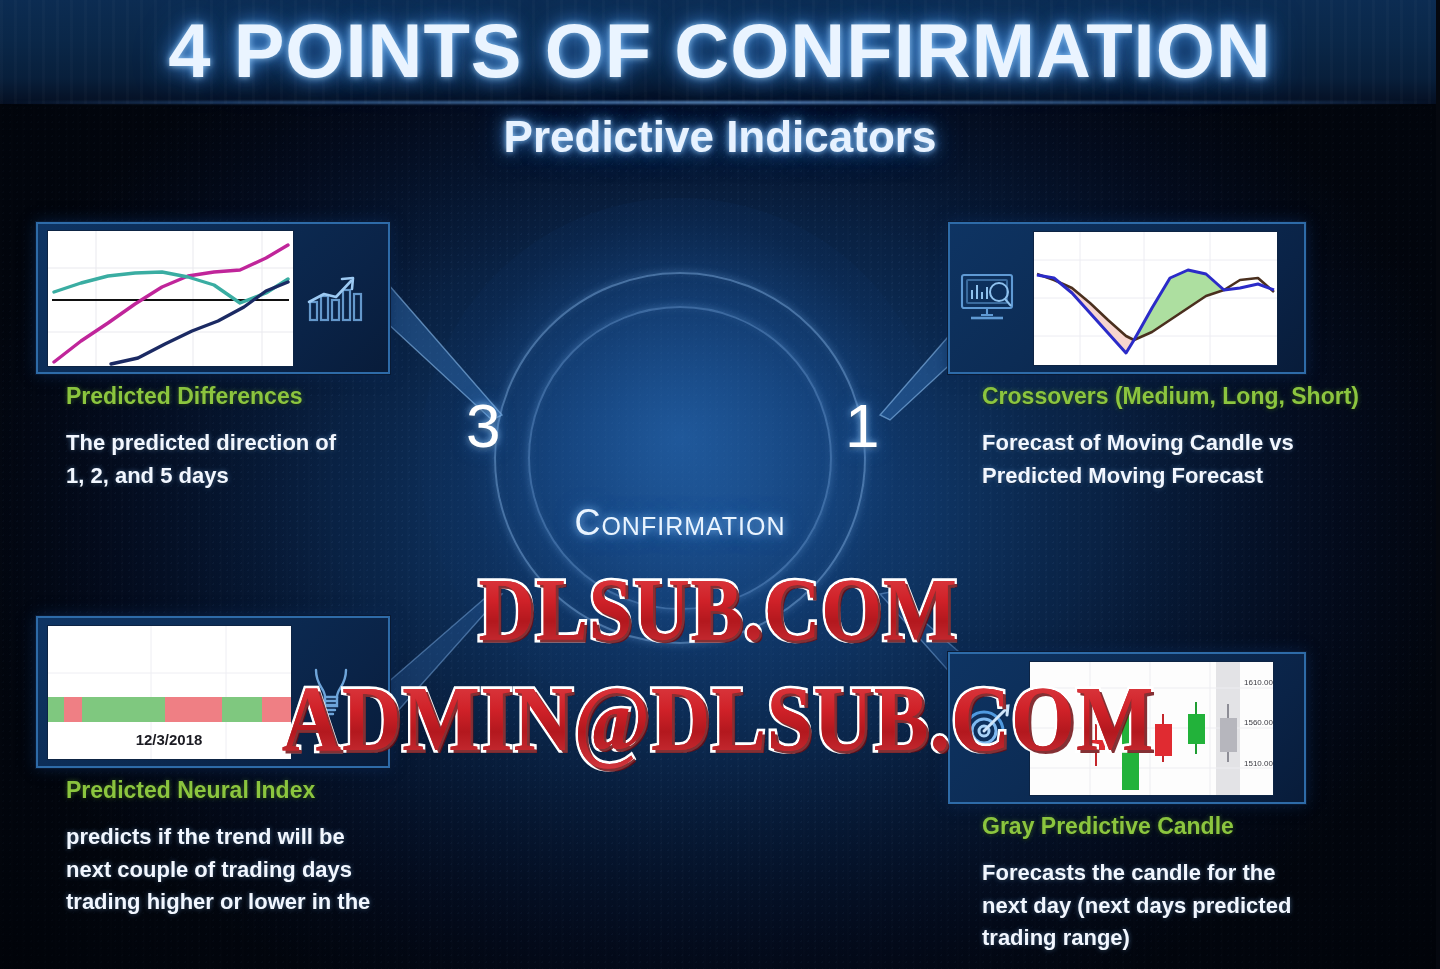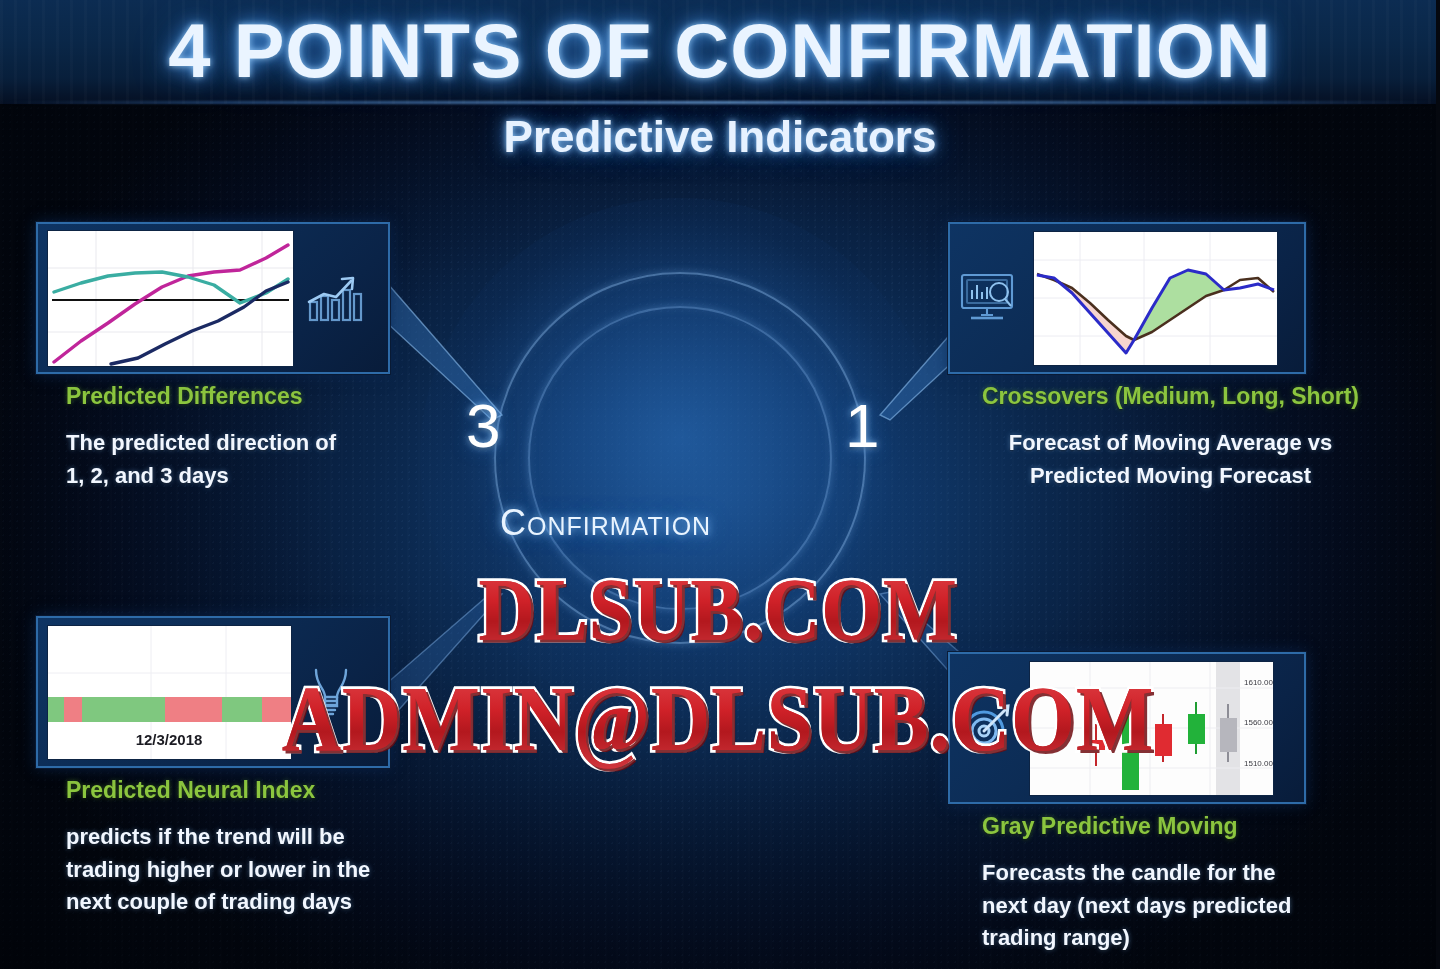--- a/index.html
+++ b/index.html
@@ -81,21 +81,21 @@
     background:radial-gradient(circle at 50% 46%, rgba(40,105,180,.60) 0%, rgba(28,82,150,.42) 34%, rgba(14,50,100,.22) 58%, rgba(5,22,50,0) 80%);
   }
   .ring{
     position:absolute;border-radius:50%;
     border:2px solid rgba(150,195,245,.40);
     box-shadow:0 0 8px rgba(130,185,245,.30), inset 0 0 10px rgba(120,180,240,.12);
   }
   .ring-outer{left:-6px;top:-6px;width:368px;height:368px;border-color:rgba(150,198,248,.42);}
   .ring-inner{left:28px;top:28px;width:300px;height:300px;border-color:rgba(140,190,245,.34);}
   .hub-label{
-    position:absolute;left:0;top:224px;width:360px;
+    position:absolute;left:0;top:224px;width:360px;text-align:center;
     color:#e9f4ff;
     font-size:36px;letter-spacing:1px;
     text-shadow:0 0 8px rgba(140,200,255,.9),0 0 20px rgba(60,140,230,.6);
     font-variant:small-caps;
     font-weight:normal;
   }
 
   
   .num{
     position:absolute;color:#ffffff;font-size:62px;font-weight:normal;
@@ -145,21 +145,21 @@
     text-shadow:0 0 5px rgba(140,195,255,.45),0 1px 2px rgba(0,0,0,.6);
   }
   .body-text div{white-space:nowrap;}
 
   
   #p-tl{left:36px;top:222px;}
   #p-tl .card{width:354px;height:152px;box-sizing:border-box;}
   #p-tl .card-inner{width:245px;height:135px;}
   #p-tl .txt{margin-left:30px;}
 
-  #p-tr{left:948px;top:222px;text-align:center;}
+  #p-tr{left:948px;top:222px;}
   #p-tr .card{width:358px;height:152px;box-sizing:border-box;}
   #p-tr .card-inner{width:243px;height:133px;margin-left:14px;}
   #p-tr .txt{margin-left:34px;}
 
   #p-bl{left:36px;top:616px;}
   #p-bl .card{width:354px;height:152px;box-sizing:border-box;}
   #p-bl .card-inner{width:243px;height:133px;}
   #p-bl .txt{margin-left:30px;}
 
   #p-br{line-height:0;left:948px;top:652px;}
@@ -279,21 +279,21 @@
             <path d="M3,30 L18,22 L30,25 L45,9"></path>
             <path d="M36,7 L47,6 L46,17"></path>
           </g>
         </svg>
       </div>
     </div>
     <div class="txt">
       <div class="heading">Predicted Differences</div>
       <div class="body-text">
         <div>The predicted direction of</div>
-        <div>1, 2, and 3 days</div>
+        <div>1, 2, and 5 days</div>
       </div>
     </div>
   </div>
 
   <div class="panel" id="p-tr">
     <div class="card">
       <div class="icon-box">
         <svg width="60" height="54" viewBox="0 0 60 54">
           <g fill="none" stroke="#5f9ad4" stroke-width="2.1">
             <rect x="3" y="4" width="50" height="33" rx="2"></rect>
@@ -322,21 +322,21 @@
           <path d="M3,43 L20,46 L38,61 L56,81 L74,101 L92,121 L100,108 L100,108 L92,104 L74,88 L56,71 L38,56 L20,48 L3,42 Z" fill="#f7d3cc" opacity=".95"></path>
           <path d="M100,108 L118,76 L136,46 L154,38 L172,42 L190,58 L190,58 L172,64 L154,76 L136,88 L118,100 L100,108 Z" fill="#a9dd9b" opacity=".95"></path>
           <polyline fill="none" stroke="#4a2f1e" stroke-width="2.6" stroke-linejoin="round" points="3,42 20,48 38,56 56,71 74,88 92,104 100,108 118,100 136,88 154,76 172,64 190,58 206,48 224,46 240,60"></polyline>
           <polyline fill="none" stroke="#2b2bc8" stroke-width="3" stroke-linejoin="round" points="3,43 20,46 38,61 56,81 74,101 92,121 100,108 118,76 136,46 154,38 172,42 190,58 206,56 224,52 240,58"></polyline>
         </svg>
       </div>
     </div>
     <div class="txt">
       <div class="heading">Crossovers (Medium, Long, Short)</div>
       <div class="body-text">
-        <div>Forecast of Moving Average vs</div>
+        <div>Forecast of Moving Candle vs</div>
         <div>Predicted Moving Forecast</div>
       </div>
     </div>
   </div>
 
   <div class="panel" id="p-bl">
     <div class="card">
       <div class="card-inner">
         <svg width="243" height="133" viewBox="0 0 243 133">
           <rect x="0" y="0" width="243" height="133" fill="#ffffff"></rect>
@@ -364,22 +364,22 @@
             <path d="M20,37 L30,37 M20,41 L30,41"></path>
             <path d="M21,46 L29,46 M23,50 L27,50"></path>
           </g>
         </svg>
       </div>
     </div>
     <div class="txt">
       <div class="heading">Predicted Neural Index</div>
       <div class="body-text">
         <div>predicts if the trend will be</div>
+        <div>next couple of trading days</div>
         <div>trading higher or lower in the</div>
-        <div>next couple of trading days</div>
       </div>
     </div>
   </div>
 
   <div class="panel" id="p-br">
     <div class="card">
       <div class="icon-box">
         <svg width="56" height="54" viewBox="0 0 56 54">
           <g fill="none" stroke="#4f9ae0" stroke-width="3">
             <circle cx="25" cy="30" r="19"></circle>
@@ -431,21 +431,21 @@
           </g>
           <g font-family="Liberation Sans, sans-serif" font-size="8" fill="#3a3a42">
             <text x="214" y="23">1610.00</text>
             <text x="214" y="63">1560.00</text>
             <text x="214" y="104">1510.00</text>
           </g>
         </svg>
       </div>
     </div>
     <div class="txt">
-      <div class="heading">Gray Predictive Moving</div>
+      <div class="heading">Gray Predictive Candle</div>
       <div class="body-text">
         <div>Forecasts the candle for the</div>
         <div>next day (next days predicted</div>
         <div>trading range)</div>
       </div>
     </div>
   </div>
 
   <div class="wm" id="wm1">DLSUB.COM</div>
   <div class="wm-inner" id="wm1b">DLSUB.COM</div>

